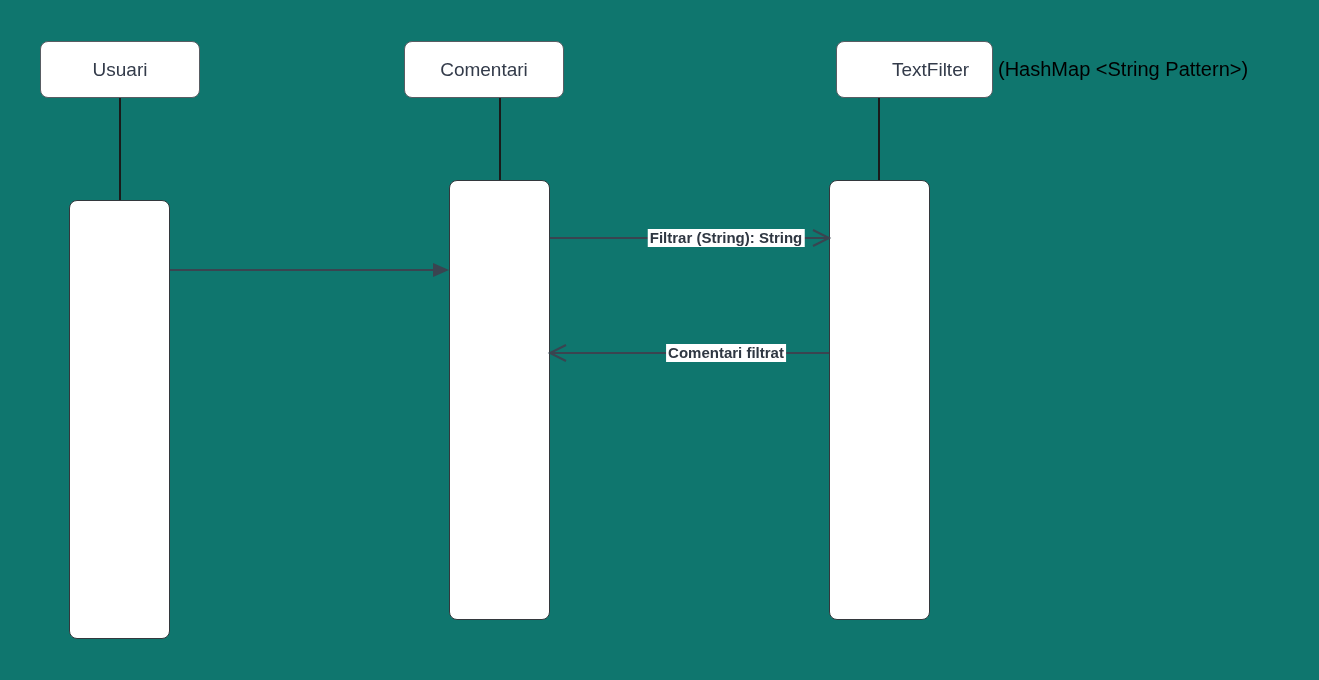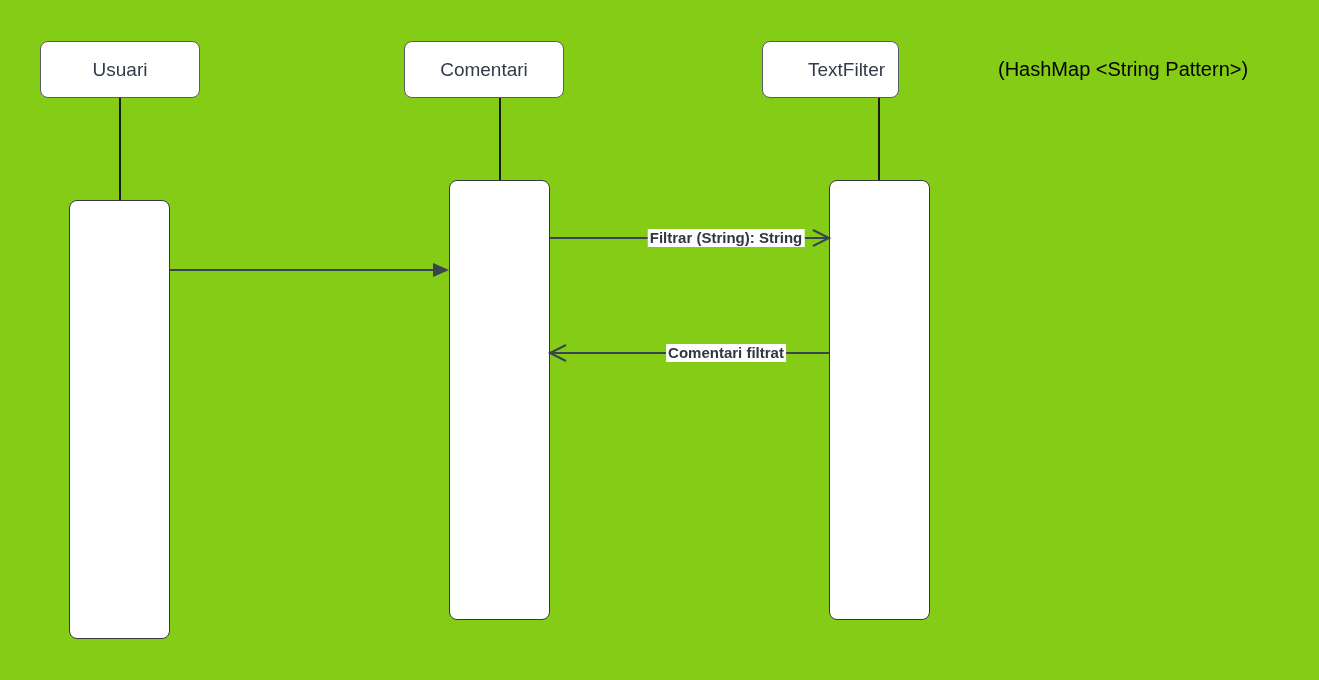--- a/index.html
+++ b/index.html
@@ -5,21 +5,21 @@
   html, body {
     margin: 0;
     padding: 0;
     background: #ffffff;
     font-family: "Liberation Sans", sans-serif;
   }
   #canvas {
     position: relative;
     width: 1319px;
     height: 680px;
-    background: #84cc16;
+    background: #0f766e;
     overflow: hidden;
   }
 
   
   .actor-box {
     position: absolute;
     top: 41px;
     height: 57px;
     box-sizing: border-box;
     border: 1px solid #585d63;
@@ -27,21 +27,21 @@
     background: #ffffff;
     display: flex;
     align-items: center;
     justify-content: center;
     font-size: 19px;
     color: #333b4a;
     z-index: 3;
   }
   #actor-usuari     { left: 40px;  width: 160px; }
   #actor-comentari  { left: 404px; width: 160px; }
-  #actor-textfilter { left: 762px; width: 137px; padding-left: 32px; }
+  #actor-textfilter { left: 836px; width: 157px; padding-left: 32px; }
 
   
   .annotation {
     position: absolute;
     left: 998px;
     top: 41px;
     height: 57px;
     display: flex;
     align-items: center;
     font-size: 20px;

